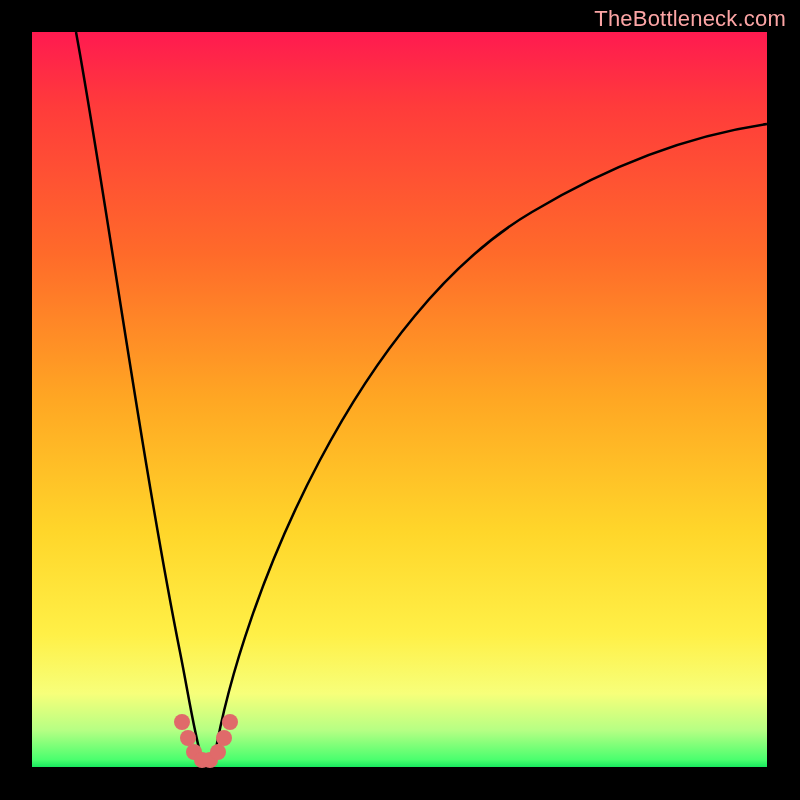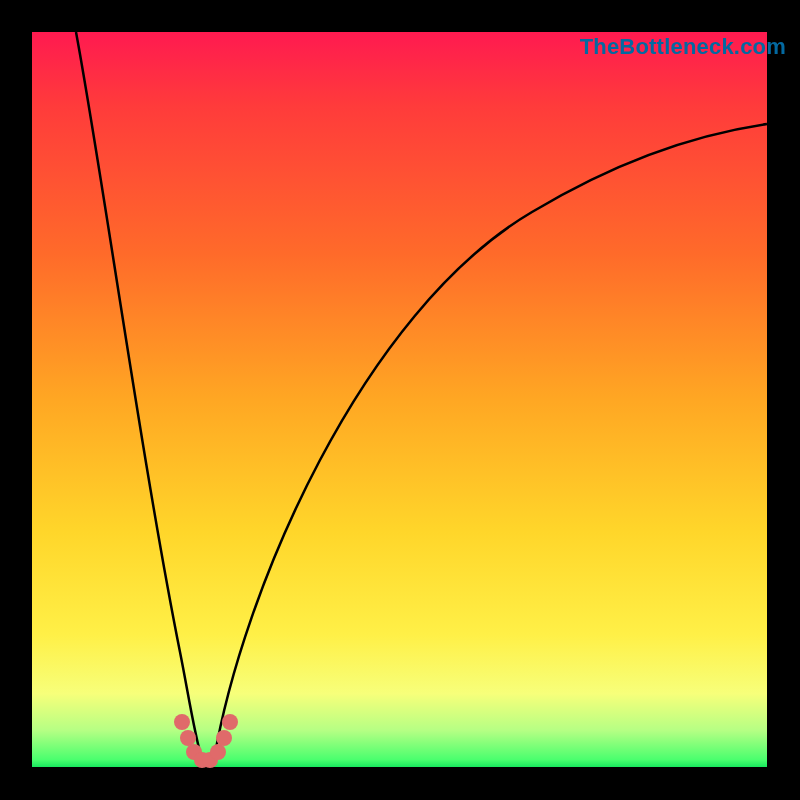--- a/index.html
+++ b/index.html
@@ -38,24 +38,23 @@
       #4aff6e 99%,
       #18e85e 100%
     );
   }
   .attribution {
     position: absolute;
     top: 6px;
     right: 14px;
     font-family: Arial, Helvetica, sans-serif;
     font-size: 22px;
-    font-weight: bold;
-    color: #0369a1;
+    font-weight: normal;
+    color: #fca5a5;
     letter-spacing: 0.2px;
-    margin-top: 28px;
   }
   svg.curves {
     position: absolute;
     left: 0;
     top: 0;
     width: 735px;
     height: 735px;
     overflow: visible;
   }
 </style>

